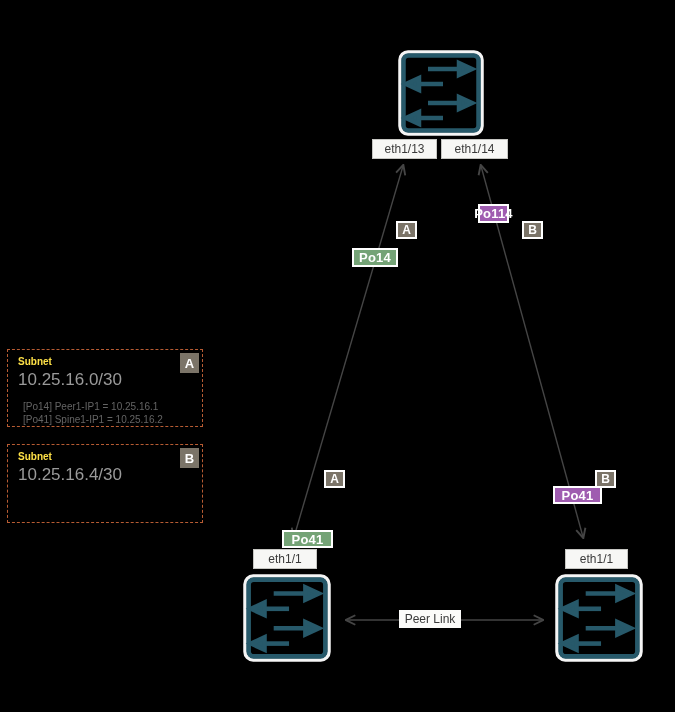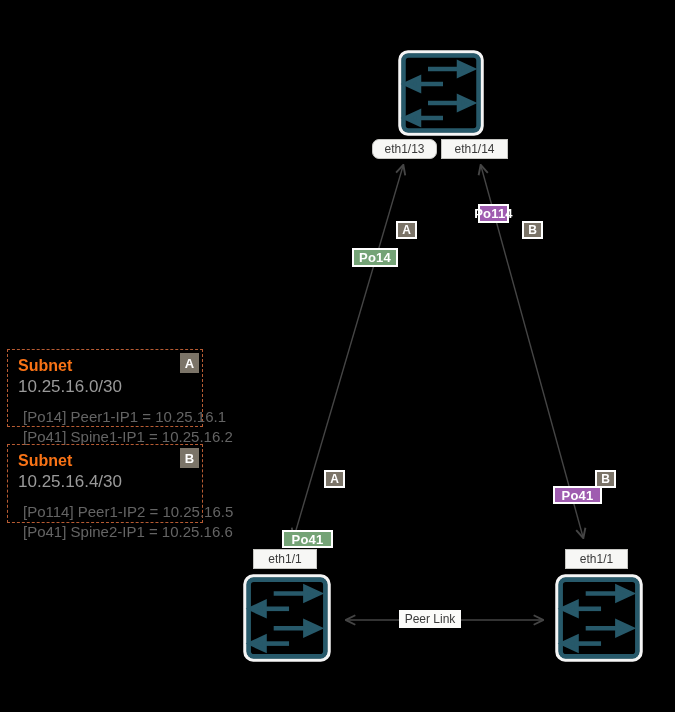--- a/index.html
+++ b/index.html
@@ -57,24 +57,24 @@
     box-sizing:border-box;
   }
 
   .subnet-box {
     position:absolute;
     width:196px;
     border:1px dashed #b85c33;
     box-sizing:border-box;
     padding:6px 10px 8px 10px;
   }
-  .subnet-title { color:#f97316; font-size:16px; font-weight:bold; line-height:1.25; }
+  .subnet-title { color:#fde047; font-size:10px; font-weight:bold; line-height:1.25; }
   .subnet-cidr  { color:#9a9a9a; font-size:17px; line-height:1.3; }
   .subnet-entries { margin-top:9px; margin-left:5px; }
-  .subnet-entry { color:#646464; font-size:15px; line-height:1.35; white-space:nowrap; }
+  .subnet-entry { color:#646464; font-size:10px; line-height:1.35; white-space:nowrap; }
   .subnet-badge {
     position:absolute; top:3px; right:3px;
     width:19px; height:20px;
     background:#7b7468;
     color:#fff; font-size:13px; font-weight:bold;
     display:flex; align-items:center; justify-content:center;
   }
 </style>
 </head>
 <body>
@@ -102,21 +102,21 @@
         <line x1="45" y1="34" x2="19" y2="34"></line>
           <polygon points="21,28 8,34 21,40"></polygon>
         <line x1="30" y1="53" x2="63" y2="53"></line>
           <polygon points="61,47 74,53 61,59"></polygon>
         <line x1="45" y1="68" x2="19" y2="68"></line>
           <polygon points="21,62 8,68 21,74"></polygon>
       </g>
     </svg>
   </div>
 
-  <div class="port-label" style="left:372px; top:139px; width:65px; height:20px;border-radius:7px;">
+  <div class="port-label" style="left:372px; top:139px; width:65px; height:20px;">
     <span>eth1/13</span>
   </div>
   <div class="port-label" style="left:441px; top:139px; width:67px; height:20px;align-items:center;">
     <span>eth1/14</span>
   </div>
 
   <div class="po-label po-green" style="left:352px; top:204px; width:46px; height:19px;">
     <span>Po14</span>
   </div>
   <div class="ref-badge" style="left:396px; top:221px;">
@@ -199,19 +199,15 @@
       <div class="subnet-entry">[Po41] Spine1-IP1 = 10.25.16.2</div>
     </div>
   </div>
 
   <div class="subnet-box" style="left:7px; top:444px; height:79px;">
     <div class="subnet-badge">
       <span>B</span>
     </div>
     <div class="subnet-title">Subnet</div>
     <div class="subnet-cidr">10.25.16.4/30</div>
-    <div class="subnet-entries">
-      <div class="subnet-entry">[Po114] Peer1-IP2 = 10.25.16.5</div>
-      <div class="subnet-entry">[Po41] Spine2-IP1 = 10.25.16.6</div>
-    </div>
   </div>
 
 </div>
 
 </body></html>

